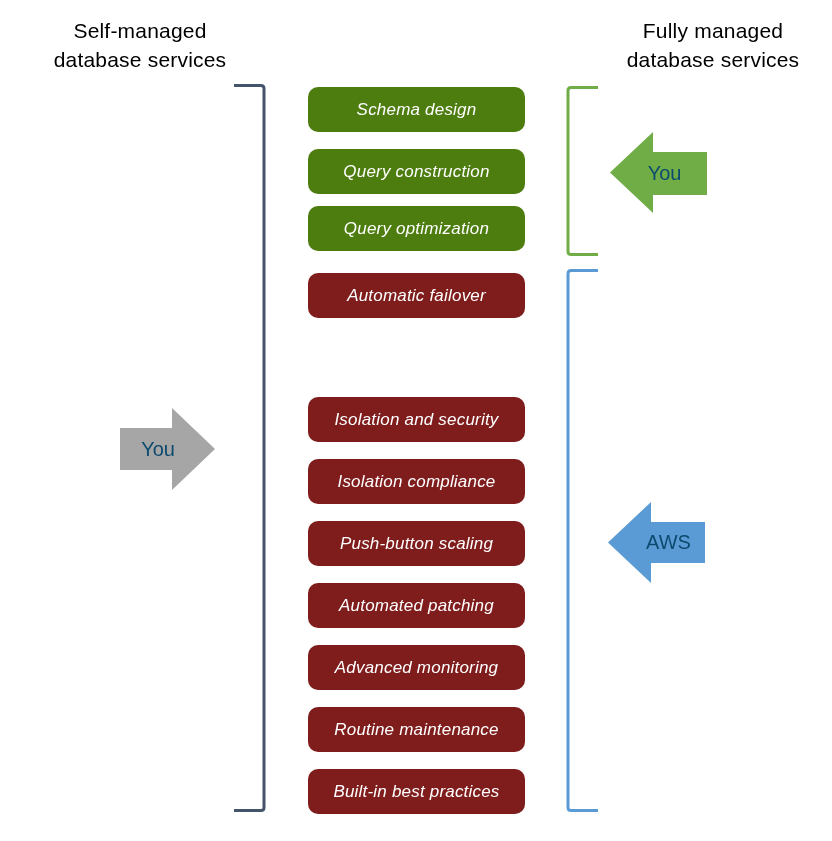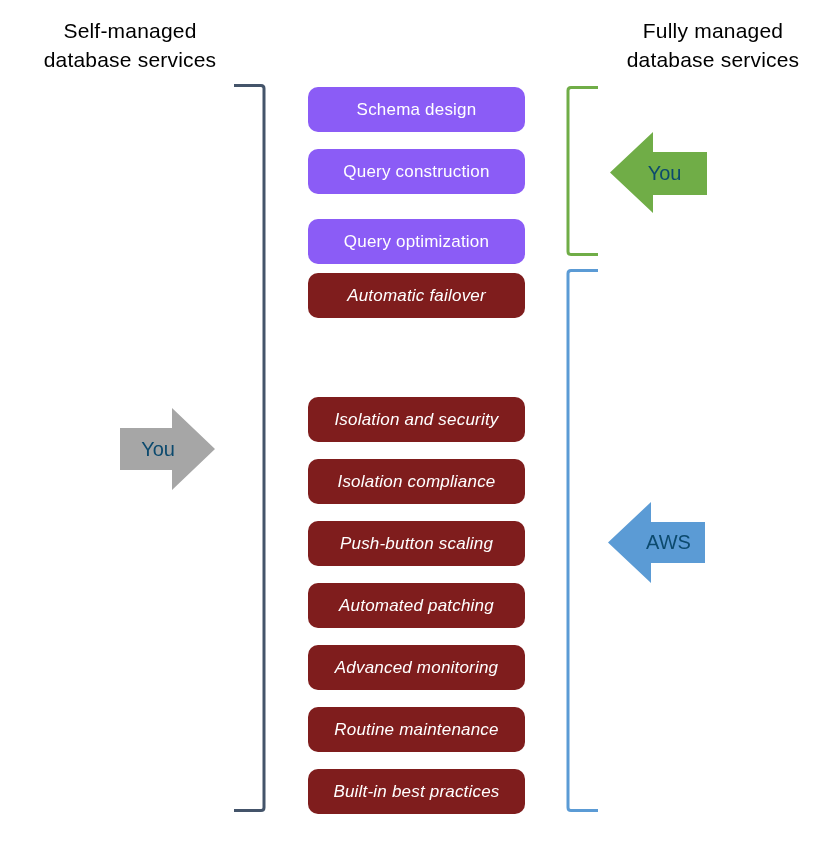--- a/index.html
+++ b/index.html
@@ -18,36 +18,36 @@
   .col-title {
     position: absolute;
     top: 16px;
     width: 228px;
     text-align: center;
     font-size: 21px;
     line-height: 29px;
     color: #000000;
     letter-spacing: 0.2px;
   }
-  .col-title.left  { left: 16px; }
+  .col-title.left  { left: 26px; }
   .col-title.right { left: 599px; }
   .task-box {
     position: absolute;
     left: 308px;
     width: 217px;
     height: 45px;
     border-radius: 10px;
     display: flex;
     align-items: center;
     justify-content: center;
     color: #ffffff;
     font-size: 17px;
     letter-spacing: 0.2px;
   }
-  .task-box.green { background: #8b5cf6; }
+  .task-box.green { background: #4d7c0f; font-style: italic; }
   .task-box.blue  { background: #7f1d1d; font-style: italic; }
   .bracket { position: absolute; }
   .arrow-shape { position: absolute; }
   .arrow-label {
     position: absolute;
     display: flex;
     align-items: center;
     justify-content: center;
     color: #0c4a6e;
     font-size: 20px;
@@ -62,21 +62,21 @@
     <div>Self-managed</div>
     <div>database services</div>
   </div>
   <div class="col-title right">
     <div>Fully managed</div>
     <div>database services</div>
   </div>
 
   <div class="task-box green" style="top:87px">Schema design</div>
   <div class="task-box green" style="top:149px">Query construction</div>
-  <div class="task-box green" style="top:219px">Query optimization</div>
+  <div class="task-box green" style="top:206px">Query optimization</div>
   <div class="task-box blue" style="top:273px">Automatic failover</div>
   <div class="task-box blue" style="top:397px">Isolation and security</div>
   <div class="task-box blue" style="top:459px">Isolation compliance</div>
   <div class="task-box blue" style="top:521px">Push-button scaling</div>
   <div class="task-box blue" style="top:583px">Automated patching</div>
   <div class="task-box blue" style="top:645px">Advanced monitoring</div>
   <div class="task-box blue" style="top:707px">Routine maintenance</div>
   <div class="task-box blue" style="top:769px">Built-in best practices</div>
 
   <svg class="bracket" style="left:234px; top:83px;" width="32" height="730">

